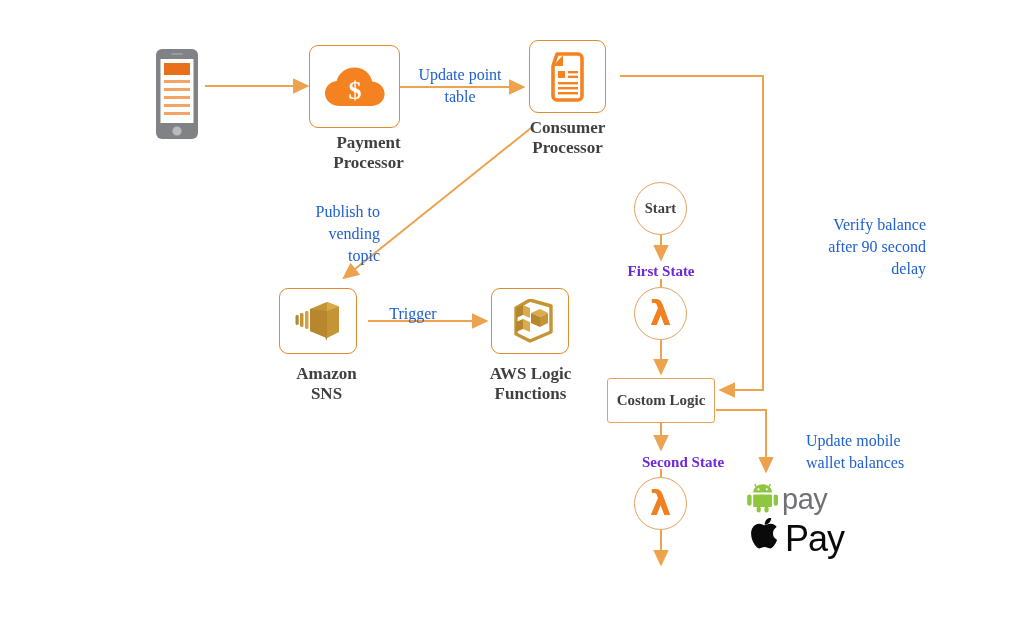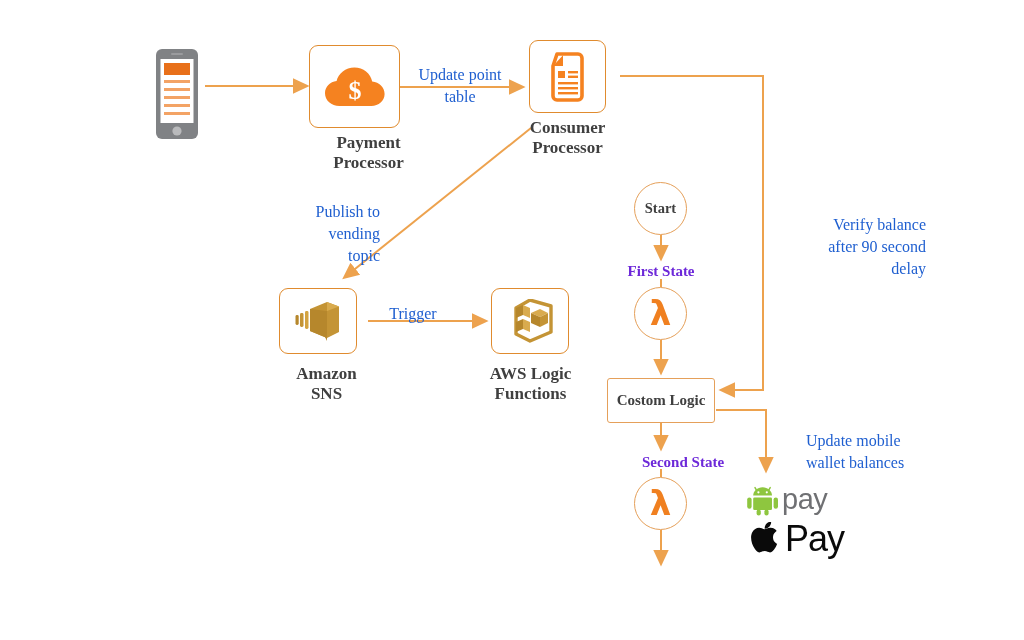--- a/index.html
+++ b/index.html
@@ -81,21 +81,21 @@
   .lambda{
     font-family:"DejaVu Sans", sans-serif;
     font-size:34px;
     font-weight:bold;
     color:#f08020;
     line-height:1;
     margin-top:-2px;
   }
 
   
-  .walletrow{position:absolute;display:flex;align-items:flex-end;}
+  .walletrow{position:absolute;display:flex;align-items:flex-start;}
   .paytext{
     font-family:"Liberation Sans", sans-serif;
     color:#6f7073;
     letter-spacing:-0.5px;
   }
 </style>
 </head>
 <body>
 
 <div id="canvas">

